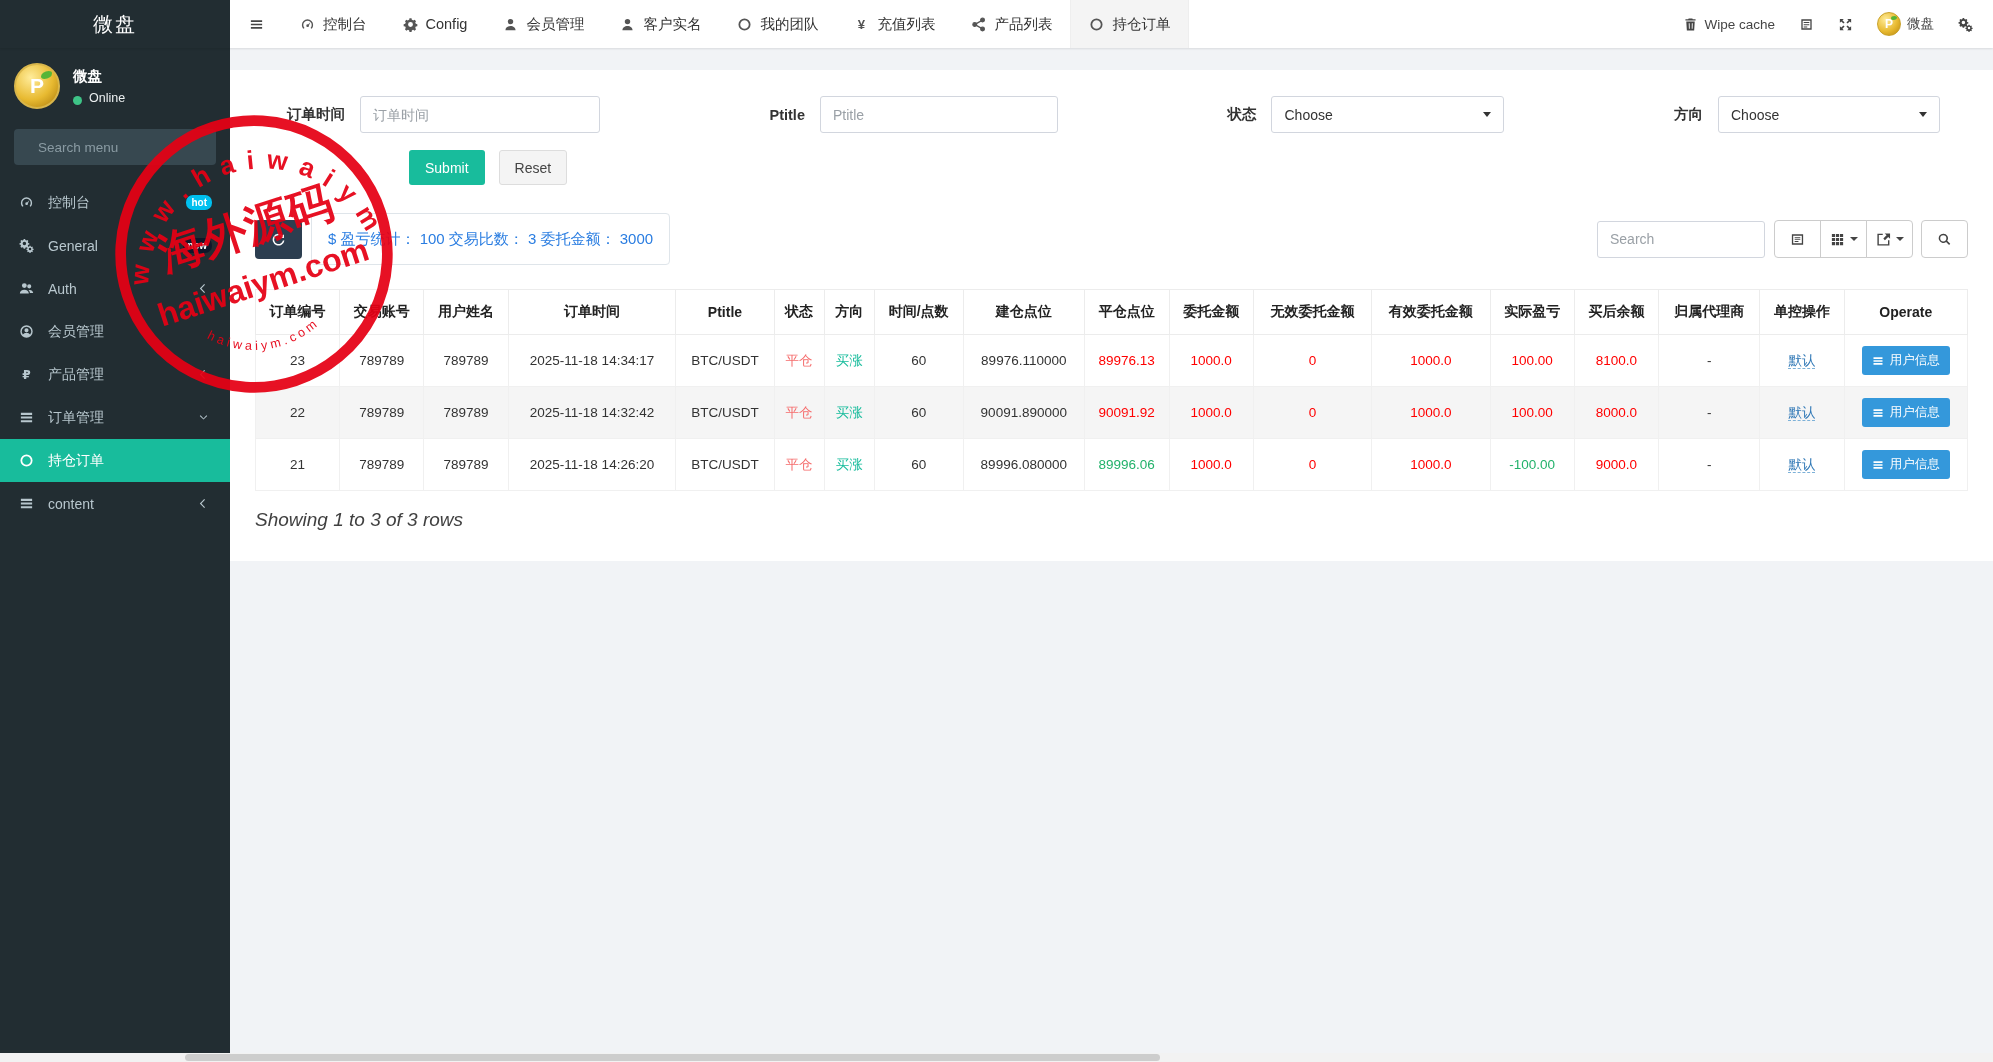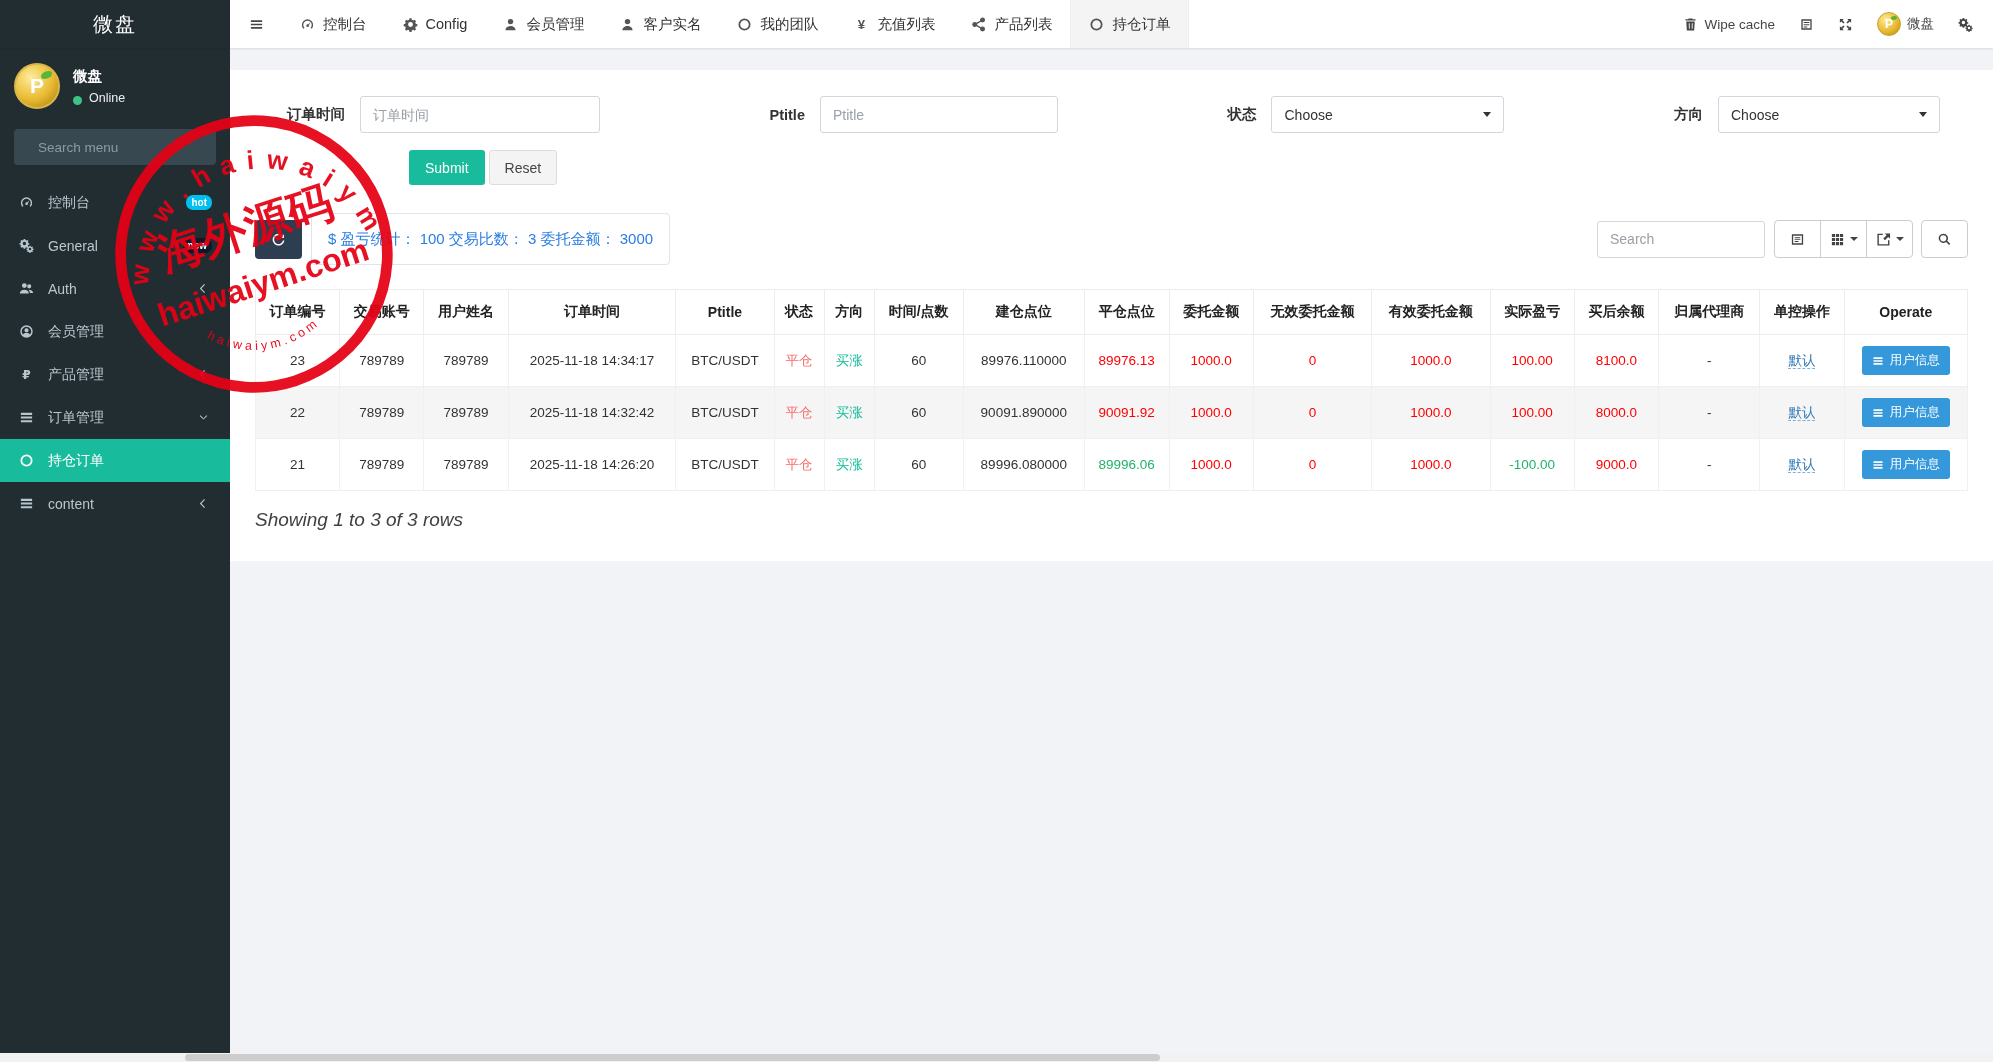--- a/index.html
+++ b/index.html
@@ -67,21 +67,21 @@
   .fgroup { display:flex; align-items:center; gap:15px; }
   .fgroup label { font-size:14.5px; font-weight:600; color:#333; white-space:nowrap; }
   .finput { height:37px; border:1px solid #d2d6de; border-radius:3px; padding:0 12px;
       font-size:14px; color:#333; font-family:inherit; outline:none; }
   .finput::placeholder { color:#9aa0a6; }
   .fselect { height:37px; border:1px solid #d2d6de; border-radius:3px; background:#fff;
       display:flex; align-items:center; justify-content:space-between; padding:0 12px;
       font-size:14px; color:#333; cursor:pointer; }
   .caret { width:0; height:0; border-left:4.5px solid transparent; border-right:4.5px solid transparent;
       border-top:5.5px solid #333; }
-  .btn-row { margin:17px 0 0 154px; display:flex; gap:4px; }
+  .btn-row { margin:17px 0 0 154px; display:flex; gap:14px; }
   .btn { height:35px; padding:0 15px; border-radius:3px; font-size:14px; border:1px solid transparent;
       cursor:pointer; font-family:inherit; }
   .btn-submit { background:#18bc9c; color:#fff; }
   .btn-reset { background:#f4f4f4; border-color:#ddd; color:#444; }
 
   .toolbar { margin-top:28px; display:flex; align-items:center; }
   .refresh-btn { width:47px; height:39px; background:#2c3e50; border:none; border-radius:4px;
       color:#fff; display:flex; align-items:center; justify-content:center; cursor:pointer; }
   .stats { margin-left:9px; height:52px; border:1px solid #dfe5ea; border-radius:4px;
       display:flex; align-items:center; padding:0 16px; color:#2a7de1; font-size:15px; background:#fff; }

